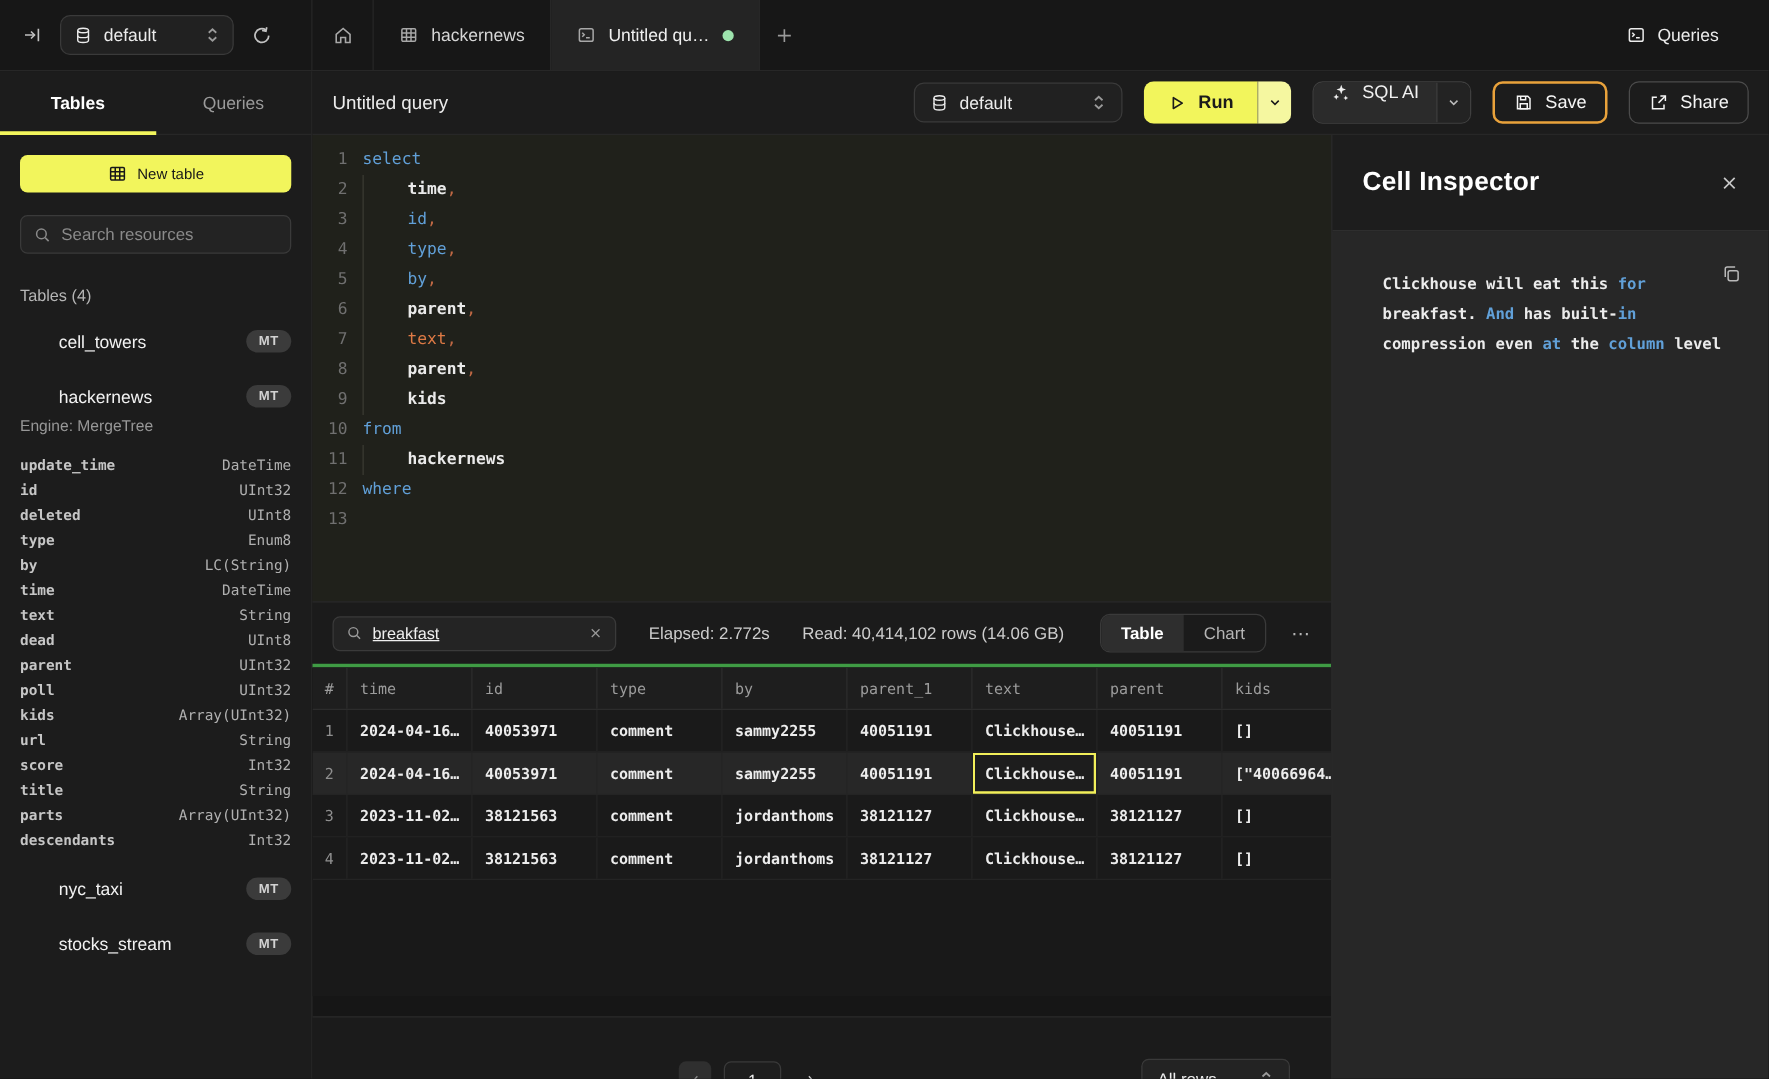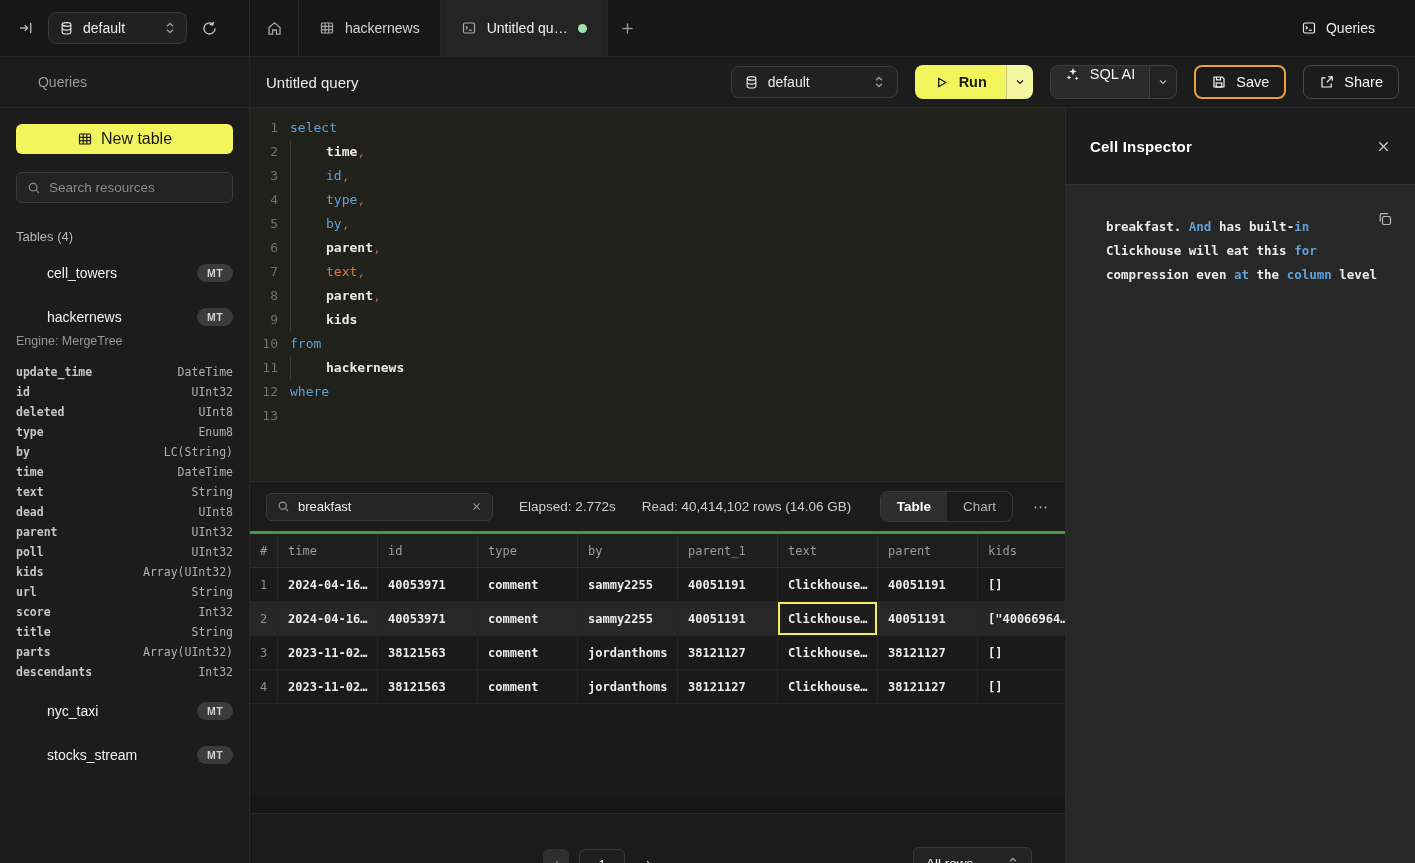--- a/index.html
+++ b/index.html
@@ -34,21 +34,21 @@
   .side-tab { width:125px; display:flex; align-items:center; justify-content:center; font-size:14px;
               color:#9a9a9a; position:relative; cursor:pointer; }
   .side-tab.active { color:#ffffff; font-weight:600; }
   .side-tab.active::after { content:""; position:absolute; left:0; bottom:-1px; width:100%; height:3px;
               background:var(--accent-yellow,#f2f55c); }
 
   
   .sidebar { position:absolute; left:0; top:108px; width:250px; height:755px; background:#1c1c1c;
              border-right:1px solid #272727; padding:16px; box-sizing:border-box; }
   .new-table-btn { height:30px; width:100%; background:var(--accent-yellow,#f2f55c); border:none; border-radius:6px;
-             display:flex; align-items:center; justify-content:center; gap:8px; color:#181818; font-size:16px;
+             display:flex; align-items:center; justify-content:center; gap:8px; color:#181818; font-size:12px;
              font-weight:500; font-family:inherit; cursor:pointer; }
   .search-box { margin-top:18px; height:31px; background:#232323; border:1px solid #3a3a3a; border-radius:6px;
              display:flex; align-items:center; padding:0 10px; gap:8px; color:#8a8a8a; box-sizing:border-box; }
   .search-box input { background:transparent; border:none; outline:none; color:#e6e6e6; font-size:13.5px;
              width:100%; font-family:inherit; }
   .search-box input::placeholder { color:#8a8a8a; }
   .section-label { margin-top:26px; font-size:13px; color:#b5b5b5; }
   .tbl-item { margin-top:14px; height:30px; display:flex; align-items:center; justify-content:space-between; cursor:pointer;margin-left:31px; }
   .tbl-name { font-size:14px; font-weight:500; color:#f2f2f2; }
   .mt-badge { background:#3b3b3b; color:#d2d2d2; font-size:10.5px; font-weight:600; letter-spacing:.4px;
@@ -101,21 +101,21 @@
   .tok-s { color:var(--string-green,#a8bf60); }
 
   
   .results-toolbar { position:absolute; left:250px; top:481px; width:815px; height:50px; background:#1b1b1b;
                      border-top:1px solid #2a2a2a; display:flex; align-items:center; padding:0 16px;
                      box-sizing:border-box; gap:26px; }
   .result-search { width:227px; height:28px; background:#242424; border:1px solid #3a3a3a; border-radius:6px;
                    display:flex; align-items:center; padding:0 10px; gap:8px; box-sizing:border-box;
                    color:#9a9a9a; flex:none; }
   .result-search input { flex:1; background:transparent; border:0; outline:0; color:#f0f0f0; font-size:13px;
-                   font-family:inherit; min-width:0; }
+                   font-family:inherit; min-width:0;text-decoration:underline; }
   .clear-btn { color:#9a9a9a; cursor:pointer; }
   .stat { font-size:13.5px; color:#cdcdcd; white-space:nowrap; }
   .view-toggle { margin-left:auto; height:31px; border:1px solid #3a3a3a; border-radius:8px; display:flex;
                  overflow:hidden; box-sizing:border-box; }
   .view-seg { padding:0 16px; display:flex; align-items:center; font-size:13.5px; color:#b5b5b5; cursor:pointer; }
   .view-seg.active { background:#2e2e2e; color:#ffffff; font-weight:600; }
   .more-btn { color:#b5b5b5; font-size:15px; letter-spacing:1px; cursor:pointer; margin-left:-6px; }
 
   .divider-green { position:absolute; left:250px; top:531px; width:815px; height:3px;
                    background:var(--divider-green,#3f9b44); cursor:row-resize; }
@@ -148,21 +148,21 @@
   .page-size { margin-left:auto; margin-right:17px; width:119px; height:32px; background:#232323;
                border:1px solid #3a3a3a; border-radius:6px; display:flex; align-items:center; padding:0 12px;
                box-sizing:border-box; font-size:13.5px; color:#f0f0f0; cursor:pointer; }
   .page-size .updown { margin-left:auto; }
 
   
   .inspector { position:absolute; left:1065px; top:108px; width:350px; height:755px; border-left:1px solid #2a2a2a;
                box-sizing:border-box; background:#272727; }
   .insp-header { height:77px; background:#1d1d1d; border-bottom:1px solid #2e2e2e; display:flex;
                align-items:center; padding:0 24px; box-sizing:border-box; }
-  .insp-title { font-size:15px; font-weight:700; color:#ffffff; letter-spacing:.2px; }
+  .insp-title { font-size:21px; font-weight:700; color:#ffffff; letter-spacing:.2px; }
   .insp-close { margin-left:auto; color:#c9c9c9; cursor:pointer; }
   .insp-body { position:relative; padding:30px 24px 0 40px; }
   .insp-line { font-family:"DejaVu Sans Mono",monospace; font-size:12.5px; line-height:24px; white-space:pre;
                font-weight:700; color:#ececec; }
   .insp-k { color:var(--kw-blue,#61a0d8); }
   .copy-btn { position:absolute; top:26px; right:22px; color:#b9b9b9; cursor:pointer; }
 </style>
 </head>
 <body>
 
@@ -244,20 +244,23 @@
           <rect x="2.5" y="3" width="11" height="10" rx="1.5"></rect>
           <path d="M4.8 6.2 6.4 7.8 4.8 9.4"></path>
           <line x1="7.8" y1="10.2" x2="10.8" y2="10.2"></line>
         </svg>
     </span>
     <span>Queries</span>
   </div>
 </div>
 
 <div class="side-tabs">
+  <div class="side-tab active">
+    <span>Tables</span>
+  </div>
   <div class="side-tab">
     <span>Queries</span>
   </div>
 </div>
 
 <div class="sidebar">
   <button class="new-table-btn">
     <span>
       <svg width="16" height="16" viewBox="0 0 16 16" fill="none" stroke="currentColor" stroke-width="1.2">
           <rect x="2.5" y="3" width="11" height="10" rx="1"></rect>
@@ -631,22 +634,22 @@
     <span class="insp-title">Cell Inspector</span>
     <span class="insp-close">
       <svg width="15" height="15" viewBox="0 0 16 16" fill="none" stroke="currentColor" stroke-width="1.4">
           <line x1="3.5" y1="3.5" x2="12.5" y2="12.5"></line>
           <line x1="12.5" y1="3.5" x2="3.5" y2="12.5"></line>
         </svg>
     </span>
   </div>
   <div class="insp-body">
     <div>
+        <div class="insp-line"><span class="insp-p">Clickhouse will eat this </span><span class="insp-k">for</span></div>
         <div class="insp-line"><span class="insp-p">breakfast. </span><span class="insp-k">And</span><span class="insp-p"> has built-</span><span class="insp-k">in</span></div>
-        <div class="insp-line"><span class="insp-p">Clickhouse will eat this </span><span class="insp-k">for</span></div>
         <div class="insp-line"><span class="insp-p">compression even </span><span class="insp-k">at</span><span class="insp-p"> the </span><span class="insp-k">column</span><span class="insp-p"> level</span></div>
       </div>
     <span class="copy-btn">
       <svg width="16" height="16" viewBox="0 0 16 16" fill="none" stroke="currentColor" stroke-width="1.2">
           <rect x="5.5" y="5.5" width="8" height="8" rx="1.5"></rect>
           <path d="M3.2 10.5V4.2c0-.9.7-1.6 1.6-1.6h6.3"></path>
         </svg>
     </span>
   </div>
 </div>

